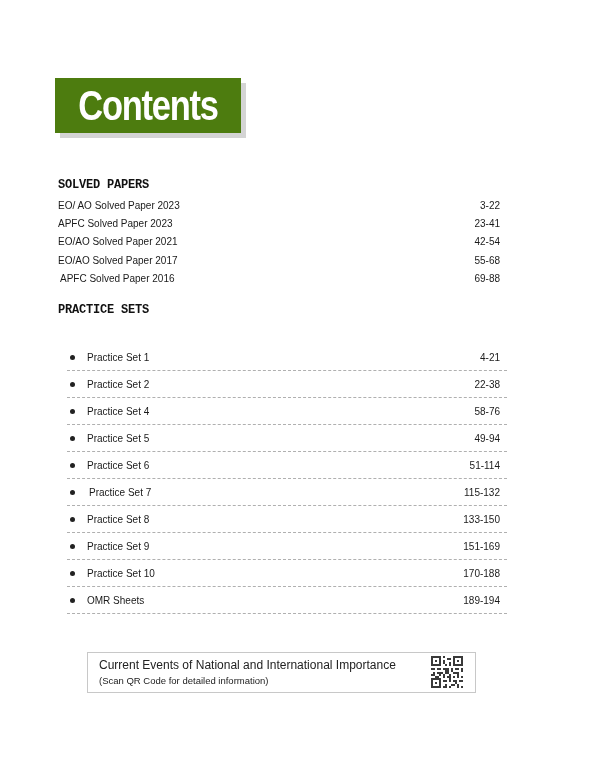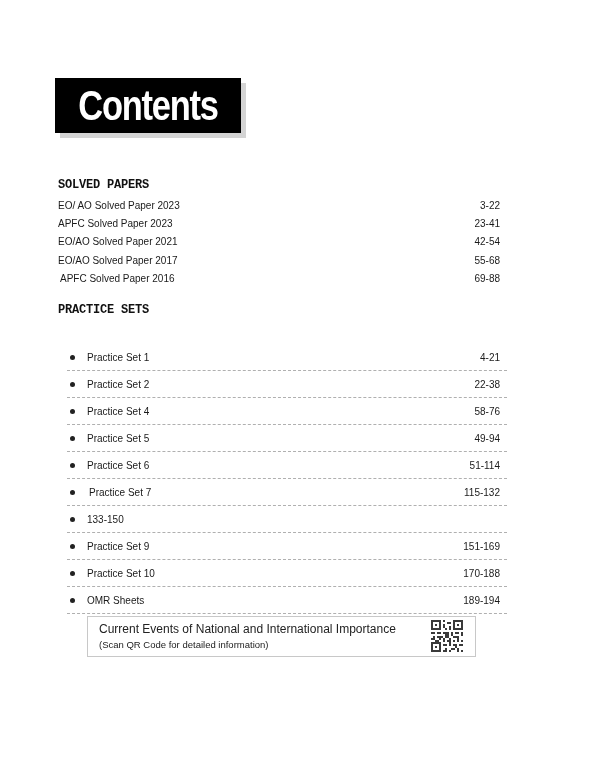--- a/index.html
+++ b/index.html
@@ -1,38 +1,38 @@
 <!DOCTYPE html>
 <html><head>
 <meta charset="utf-8">
 <style>
   * { margin: 0; padding: 0; box-sizing: border-box; }
   html, body { width: 600px; height: 777px; background: #ffffff; overflow: hidden; }
   body { position: relative; font-family: "Liberation Sans", "DejaVu Sans", sans-serif; color: #1a1a1a; }
 
   .title-wrap { position: absolute; left: 55px; top: 78px; width: 186px; height: 55px; }
   .title-shadow { position: absolute; left: 5px; top: 5px; width: 186px; height: 55px; background: #d4d4d4; }
-  .title-box { position: absolute; left: 0; top: 0; width: 186px; height: 55px; background: #000000;
+  .title-box { position: absolute; left: 0; top: 0; width: 186px; height: 55px; background: #4d7c0f;
     display: flex; align-items: center; justify-content: center; }
   .title-text { color: #ffffff; font-family: "Liberation Sans", sans-serif; font-weight: bold;
     font-size: 42px; letter-spacing: -1.5px; transform: scaleX(0.82); transform-origin: center; line-height: 1; }
 
   .section-heading { position: absolute; left: 58px; font-weight: bold; font-size: 12px; letter-spacing: -0.2px; color: #111; font-family: Liberation Mono, monospace; }
 
   .solved-list { position: absolute; left: 58px; top: 196px; width: 442px; }
   .solved-row { display: flex; justify-content: space-between; height: 18.4px; font-size: 10px; align-items: center; color: #1a1a1a; }
   .solved-row .pages { text-align: right; }
 
   .practice-list { position: absolute; left: 67px; top: 320px; width: 440px; margin-top: 24px; }
   .practice-row { position: relative; height: 27px; border-bottom: 1px dashed #b0b0b0; display: flex; align-items: center; font-size: 10px; }
   .bullet { width: 5px; height: 5px; border-radius: 50%; background: #222; margin-left: 3px; margin-right: 12px; flex-shrink: 0; }
   .practice-row .label { flex: 1; }
   .practice-row .pages { text-align: right; padding-right: 7px; }
 
-  .info-box { position: absolute; left: 87px; top: 616px; width: 389px; height: 41px; border: 1px solid #c8c8c8; background: #fff; }
+  .info-box { position: absolute; left: 87px; top: 652px; width: 389px; height: 41px; border: 1px solid #c8c8c8; background: #fff; }
   .info-title { position: absolute; left: 11px; top: 5px; font-size: 12px; color: #222; white-space: nowrap; }
   .info-sub { position: absolute; left: 11px; top: 22px; font-size: 9.5px; color: #222; white-space: nowrap; }
   .qr { position: absolute; left: 343px; top: 3px; width: 32px; height: 32px; }
 </style>
 </head>
 <body>
 
 <div class="title-wrap">
   <div class="title-shadow"></div>
   <div class="title-box">
@@ -93,20 +93,21 @@
     <span class="label">Practice Set 6</span>
     <span class="pages">51-114</span>
   </div>
   <div class="practice-row">
     <span class="bullet"></span>
     <span class="label" style="padding-left:2px;">Practice Set 7</span>
     <span class="pages">115-132</span>
   </div>
   <div class="practice-row">
     <span class="bullet"></span>
+    <span class="label">Practice Set 8</span>
     <span class="pages">133-150</span>
   </div>
   <div class="practice-row">
     <span class="bullet"></span>
     <span class="label">Practice Set 9</span>
     <span class="pages">151-169</span>
   </div>
   <div class="practice-row">
     <span class="bullet"></span>
     <span class="label">Practice Set 10</span>

